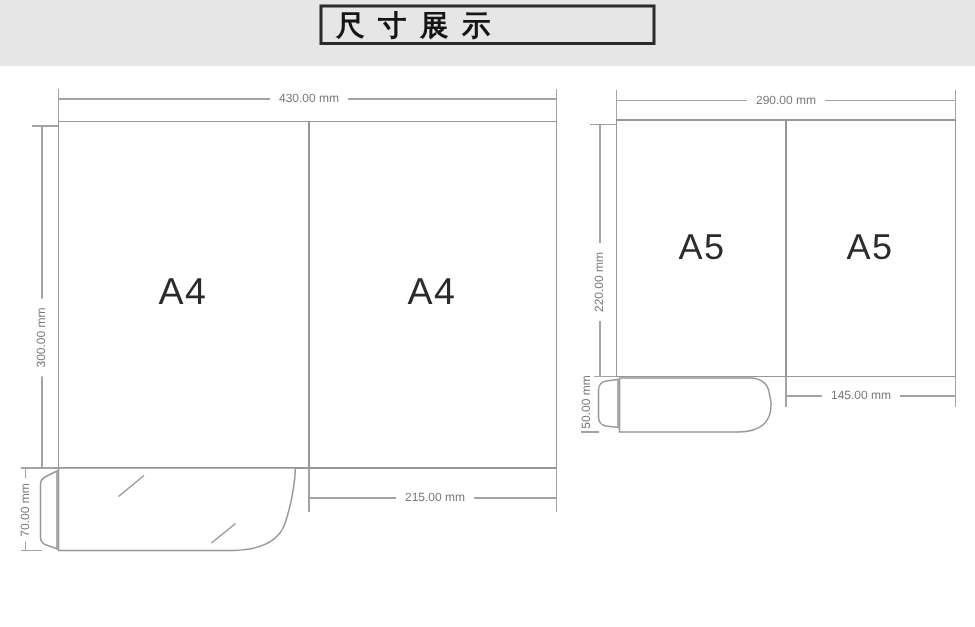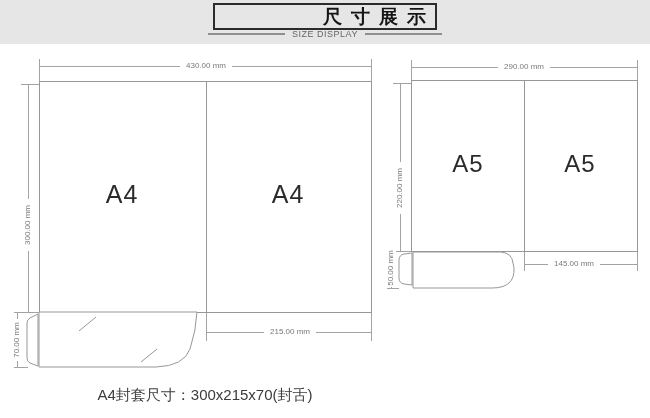--- a/index.html
+++ b/index.html
@@ -4,21 +4,21 @@
 <style>
   html,body { margin:0; padding:0; }
   .page {
     position:relative; width:650px; height:418px; background:#ffffff;
     font-family:"Liberation Sans","DejaVu Sans",sans-serif; overflow:hidden;
   }
   .band { position:absolute; top:0; left:0; width:650px; height:44px; background:var(--band,#e6e6e6); }
   .header-box {
     position:absolute; top:3px; left:50%; transform:translateX(-50%);
     width:224px; height:27px; border:2px solid var(--box_border,#2b2b2b);
-    display:flex; align-items:center; justify-content:flex-end; box-sizing:border-box;
+    display:flex; align-items:center; justify-content:flex-start; box-sizing:border-box;
   }
   .header-title { font-size:19px; font-weight:bold; letter-spacing:9px; padding-left:9px; color:#151515; white-space:nowrap; }
   .subtitle-row {
     position:absolute; top:29px; left:50%; transform:translateX(-50%);
     width:234px; display:flex; align-items:center; gap:7px;
   }
   .sub-line { flex:1; height:2px; background:#8f8f8f; }
   .subtitle { font-size:9px; color:#666666; letter-spacing:0.5px; white-space:nowrap; }
   svg.diagram { position:absolute; top:0; left:0; }
   .edge { fill:#ffffff; stroke:var(--line,#979797); stroke-width:1; }
@@ -36,25 +36,20 @@
 <body>
 
 <div class="page">
 
   <div class="band"></div>
 
   <div class="header-box">
     <span class="header-title">尺寸展示</span>
   </div>
 
-  <div class="subtitle-row">
-    <span class="sub-line"></span>
-    <span class="subtitle">SIZE DISPLAY</span>
-    <span class="sub-line"></span>
-  </div>
 
   <svg class="diagram" width="650" height="418" viewBox="0 0 650 418">
 
     <g>
 
       <g>
         <line class="dline" x1="39" y1="59" x2="39" y2="81"></line>
         <line class="dline" x1="371" y1="59" x2="371" y2="81"></line>
         <line class="dline" x1="39" y1="66" x2="371" y2="66"></line>
         <rect class="dbg" x="180" y="61" width="52" height="10"></rect>
@@ -141,15 +136,14 @@
       <line class="edge crisp" x1="524" y1="80" x2="524" y2="251"></line>
 
       <path class="edge" d="M 413 252 L 501 252 Q 512 253 513 263 L 514 268 Q 515 288 492 288 L 413 288 Z"></path>
       <path class="edge" d="M 412 253 L 404 254 Q 399 255 399 260 L 399 278 Q 399 283 404 284 L 412 285 Z"></path>
 
       <text class="plabel" x="468" y="166" text-anchor="middle" dominant-baseline="middle" style="font-size:24px">A5</text>
       <text class="plabel" x="580" y="166" text-anchor="middle" dominant-baseline="middle" style="font-size:24px">A5</text>
     </g>
   </svg>
 
-  <div class="caption caption-a4">A4封套尺寸：300x215x70(封舌)</div>
 
 </div>
 
 </body></html>

